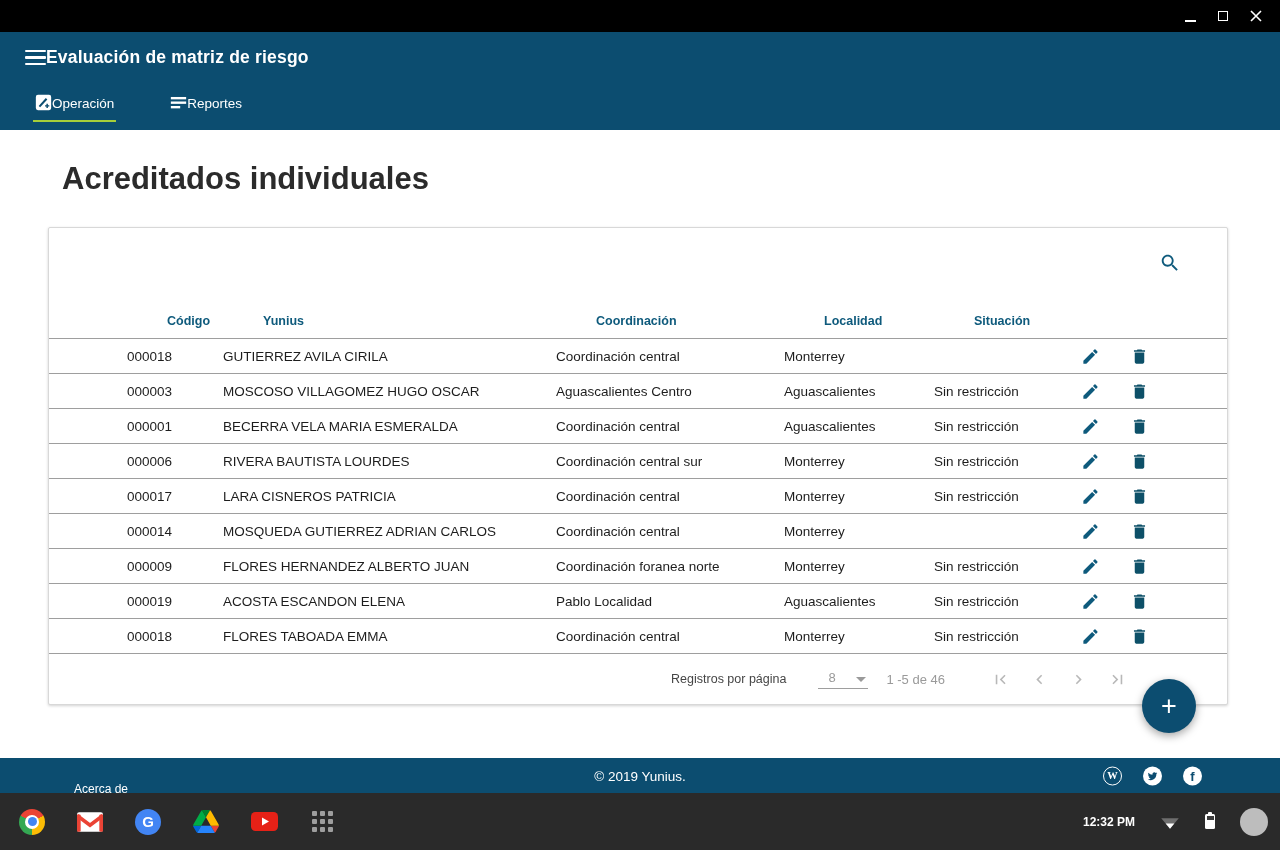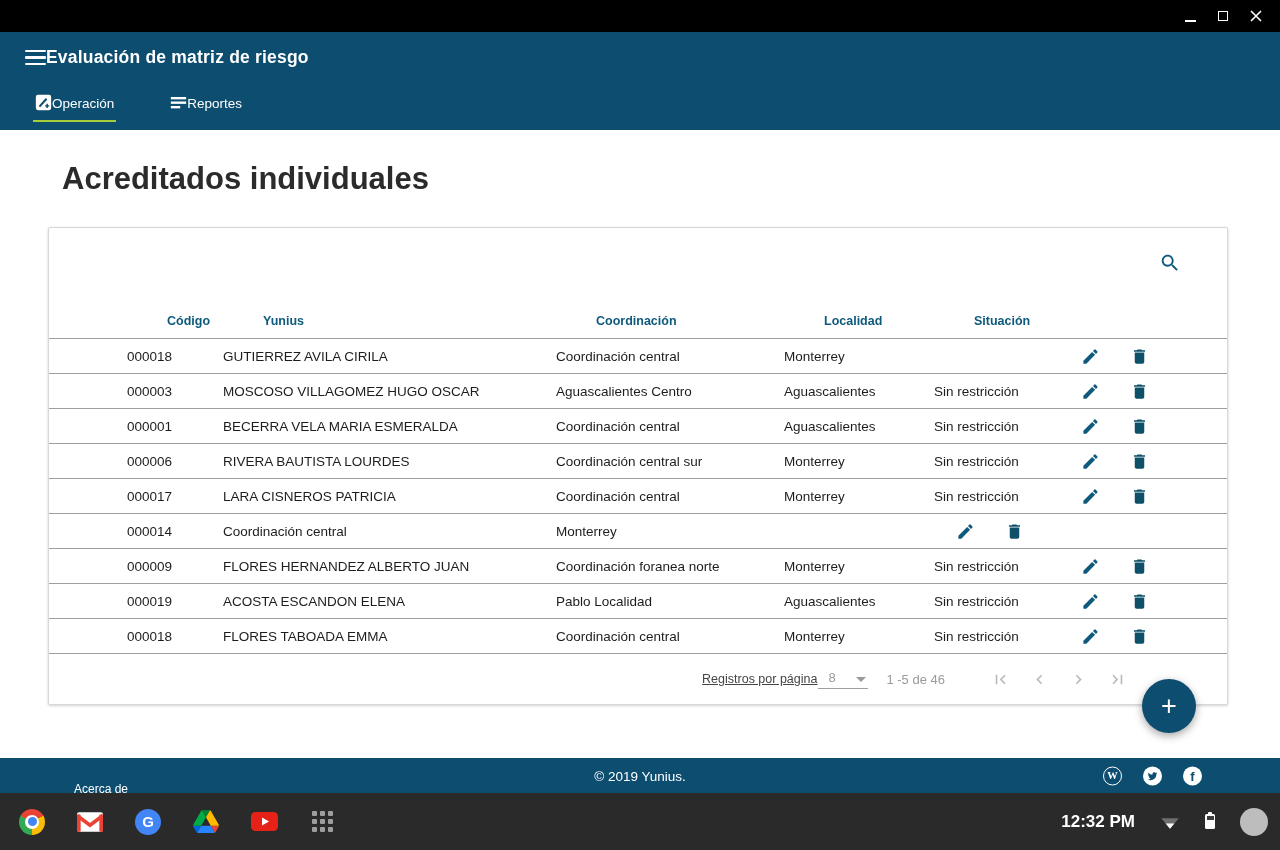--- a/index.html
+++ b/index.html
@@ -41,21 +41,21 @@
   .thead{position:absolute;bottom:0;left:0;right:0;height:34px;}
   .th{font-size:12.5px;font-weight:700;color:var(--icon);}
   .c-codigo{padding-left:78px;}
   .rows{border-top:1px solid #9e9e9e;height:315px;}
   .trow{height:35px;border-bottom:1px solid #9e9e9e;}
   .td{font-size:13.5px;color:#1d1d1d;white-space:nowrap;overflow:hidden;}
   .c-actions{display:flex;align-items:center;gap:30px;padding-left:22px;}
   .icon-btn{background:none;border:none;cursor:pointer;display:flex;align-items:center;padding:0;}
 
   .pagination{height:52px;display:flex;align-items:center;justify-content:flex-end;padding-right:100px;}
-  .pg-label{color:#454545;font-size:12.5px;margin-right:1px;text-decoration:underline;}
+  .pg-label{color:#454545;font-size:12.5px;margin-right:32px;}
   .pagesize{display:flex;align-items:flex-end;justify-content:space-between;width:50px;border-bottom:1px solid #9e9e9e;padding:0 2px 3px 10px;margin-right:18px;color:#9a9a9a;font-size:13px;cursor:pointer;}
   .caret{width:0;height:0;border-left:5px solid transparent;border-right:5px solid transparent;border-top:5px solid #9a9a9a;margin-bottom:3px;}
   .range{color:#9a9a9a;font-size:13px;margin-right:46px;}
   .pager{display:flex;gap:20px;align-items:center;}
   .pager .icon-btn svg{display:block;}
 
   .fab{position:absolute;top:679px;left:1142px;width:54px;height:54px;border-radius:50%;border:none;background:var(--primary);color:#fff;font-size:27px;font-weight:400;display:flex;align-items:center;justify-content:center;cursor:pointer;box-shadow:0 3px 8px rgba(0,0,0,.35);line-height:1;}
 
   
   .footer{position:absolute;top:758px;left:0;right:0;height:35px;background:var(--primary);color:#fff;}
@@ -71,21 +71,21 @@
   .shelf{position:absolute;top:793px;left:0;right:0;height:57px;background:var(--shelf);display:flex;align-items:center;}
   .shelf-left{display:flex;align-items:center;gap:30px;padding-left:18px;}
   .shelf-app{background:none;border:none;cursor:pointer;display:flex;align-items:center;justify-content:center;width:28px;height:28px;}
   .chrome{width:26px;height:26px;border-radius:50%;background:conic-gradient(from -60deg,#ea4335 0 120deg,#fbbc05 0 240deg,#34a853 0 360deg);position:relative;}
   .chrome::before{content:"";position:absolute;inset:6px;border-radius:50%;background:#fff;}
   .chrome::after{content:"";position:absolute;inset:8.5px;border-radius:50%;background:#4285f4;}
   .gbubble{width:26px;height:26px;border-radius:50%;background:#4285f4;color:#fff;font-weight:700;font-size:15px;display:flex;align-items:center;justify-content:center;}
   .appgrid{display:grid;grid-template-columns:repeat(3,5px);grid-template-rows:repeat(3,5px);gap:3px;}
   .appgrid i{background:#9e9e9e;border-radius:1px;}
   .shelf-right{margin-left:auto;display:flex;align-items:center;gap:25px;padding-right:12px;cursor:pointer;}
-  .clock{color:#fff;font-size:17px;font-weight:700;text-align:right;}
+  .clock{color:#fff;font-size:12px;font-weight:700;text-align:right;}
   .battery{width:10px;height:15px;background:#fff;border-radius:1.5px;position:relative;}
   .battery::before{content:"";position:absolute;top:-2.5px;left:3px;width:4px;height:2.5px;background:#fff;border-radius:1px 1px 0 0;}
   .battery::after{content:"";position:absolute;top:1.5px;left:1.5px;right:1.5px;height:4px;background:#3c3c3c;}
   .avatar{width:28px;height:28px;border-radius:50%;background:#bdbdbd;border:none;cursor:pointer;}
 </style>
 </head>
 <body>
 
 <div class="screen">
 
@@ -252,20 +252,21 @@
       <button class="icon-btn">
         <svg viewBox="0 0 24 24" width="19" height="19">
                   <path fill="#0d5068" d="M6 19c0 1.1.9 2 2 2h8c1.1 0 2-.9 2-2V7H6v12zM19 4h-3.5l-1-1h-5l-1 1H5v2h14V4z"></path>
                 </svg>
       </button>
     </div>
   </div>
 
   <div class="trow grid">
     <div class="td c-codigo">000014</div>
+    <div class="td">MOSQUEDA GUTIERREZ ADRIAN CARLOS</div>
     <div class="td">Coordinación central</div>
     <div class="td">Monterrey</div>
     <div class="td"></div>
     <div class="td c-actions">
       <button class="icon-btn">
         <svg viewBox="0 0 24 24" width="19" height="19">
                   <path fill="var(--icon)" d="M3 17.25V21h3.75L17.81 9.94l-3.75-3.75L3 17.25zM20.71 7.04c.39-.39.39-1.02 0-1.41l-2.34-2.34a.996.996 0 0 0-1.41 0l-1.83 1.83 3.75 3.75 1.83-1.83z"></path>
                 </svg>
       </button>
       <button class="icon-btn">

